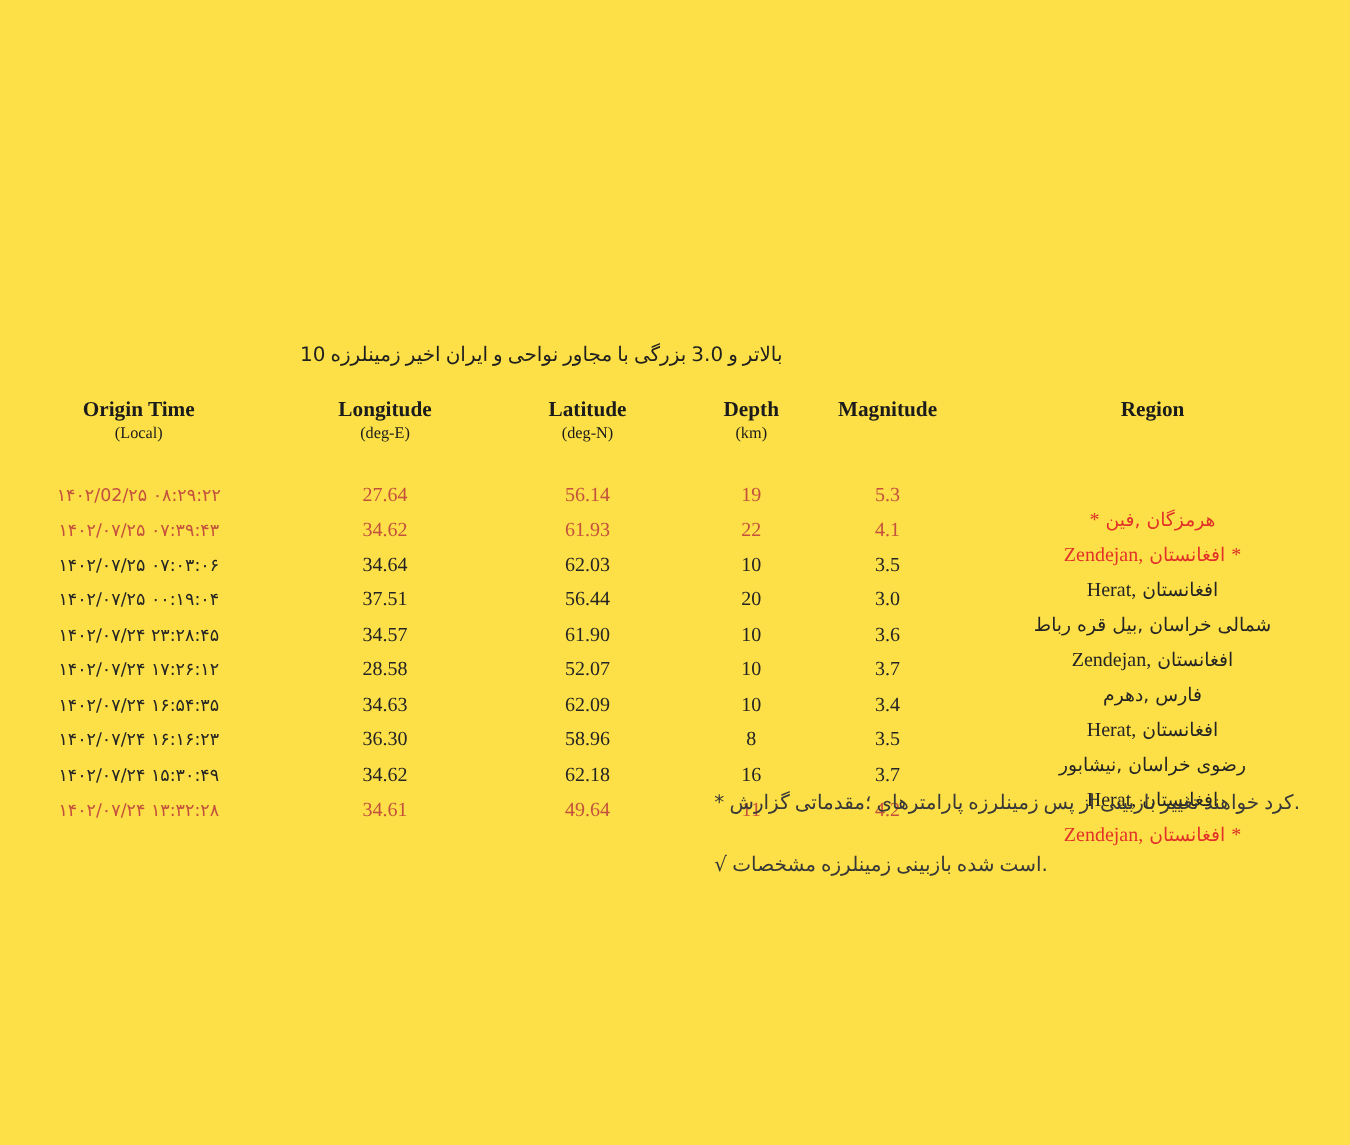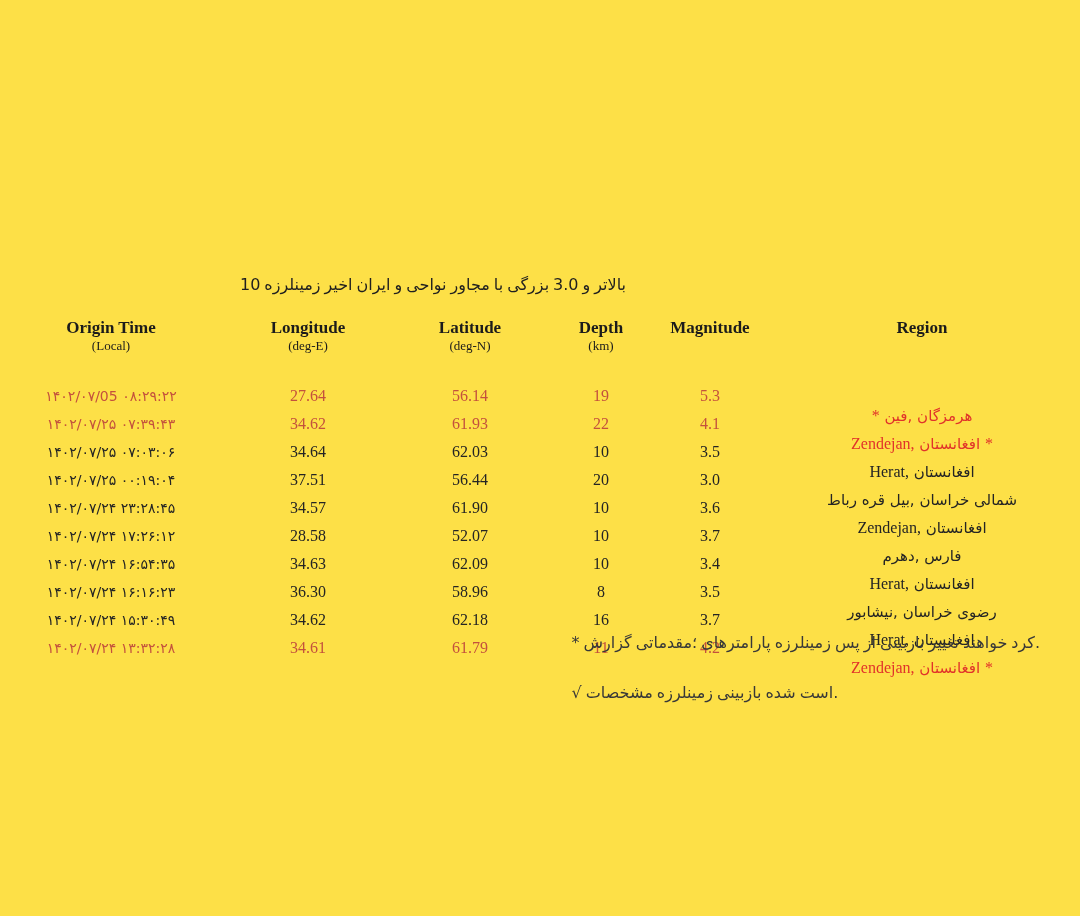--- a/index.html
+++ b/index.html
@@ -63,21 +63,21 @@
           <div class="hlabel">Magnitude</div>
           <div class="hsub"></div>
         </div>
         <div class="hcell">
           <div class="hlabel">Region</div>
           <div class="hsub"></div>
         </div>
       </div>
     <div id="tbody">
         <div class="trow hl">
-          <div class="cell time">۱۴۰۲/۰۷/05 ۰۸:۲۹:۲۲</div>
+          <div class="cell time">۱۴۰۲/02/۲۵ ۰۸:۲۹:۲۲</div>
           <div class="cell num">27.64</div>
           <div class="cell num">56.14</div>
           <div class="cell num">19</div>
           <div class="cell num">5.3</div>
           <div class="cell region"><span class="tok lt">*</span> <span class="tok fa">فین,</span> <span class="tok fa">هرمزگان</span></div>
         </div>
         <div class="trow hl">
           <div class="cell time">۱۴۰۲/۰۷/۲۵ ۰۷:۳۹:۴۳</div>
           <div class="cell num">34.62</div>
           <div class="cell num">61.93</div>
@@ -137,21 +137,21 @@
           <div class="cell time">۱۴۰۲/۰۷/۲۴ ۱۵:۳۰:۴۹</div>
           <div class="cell num">34.62</div>
           <div class="cell num">62.18</div>
           <div class="cell num">16</div>
           <div class="cell num">3.7</div>
           <div class="cell region"><span class="tok lt">Herat,</span> <span class="tok fa">افغانستان</span></div>
         </div>
         <div class="trow hl">
           <div class="cell time">۱۴۰۲/۰۷/۲۴ ۱۳:۳۲:۲۸</div>
           <div class="cell num">34.61</div>
-          <div class="cell num">61.79</div>
+          <div class="cell num">49.64</div>
           <div class="cell num">11</div>
           <div class="cell num">4.2</div>
           <div class="cell region"><span class="tok lt">Zendejan,</span> <span class="tok fa">افغانستان</span> <span class="tok lt">*</span></div>
         </div>
       </div>
   </div>
 
   <div class="footnotes" id="footnotes">
       <div class="footnote"><span class="tok lt">*</span> <span class="tok fa">گزارش</span> <span class="tok fa">مقدماتی‎؛</span> <span class="tok fa">پارامترهای</span> <span class="tok fa">زمینلرزه</span> <span class="tok fa">پس</span> <span class="tok fa">از</span> <span class="tok fa">بازبینی</span> <span class="tok fa">تغییر</span> <span class="tok fa">خواهند</span> <span class="tok fa">کرد.</span></div>
       <div class="footnote"><span class="tok lt">√</span> <span class="tok fa">مشخصات</span> <span class="tok fa">زمینلرزه</span> <span class="tok fa">بازبینی</span> <span class="tok fa">شده</span> <span class="tok fa">است.</span></div>

